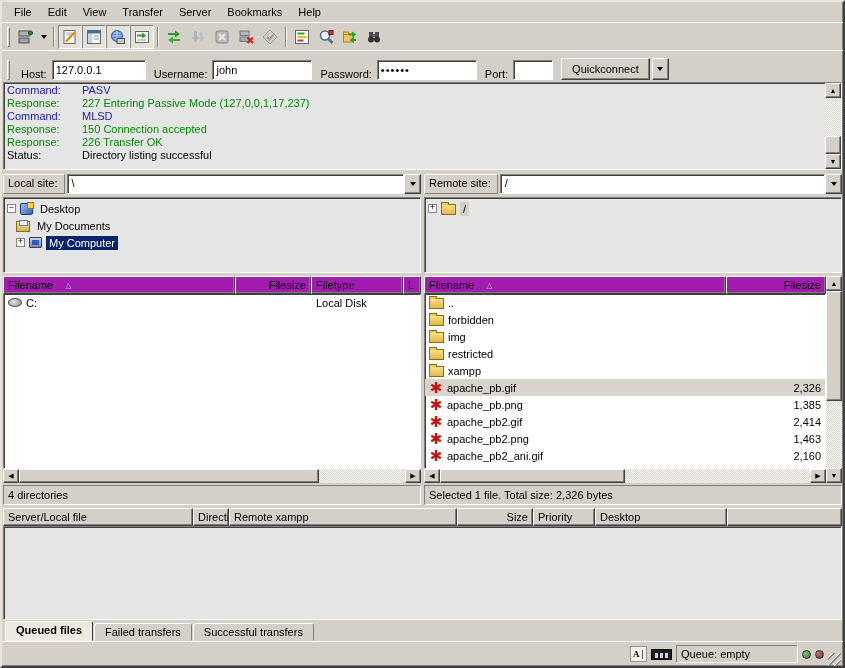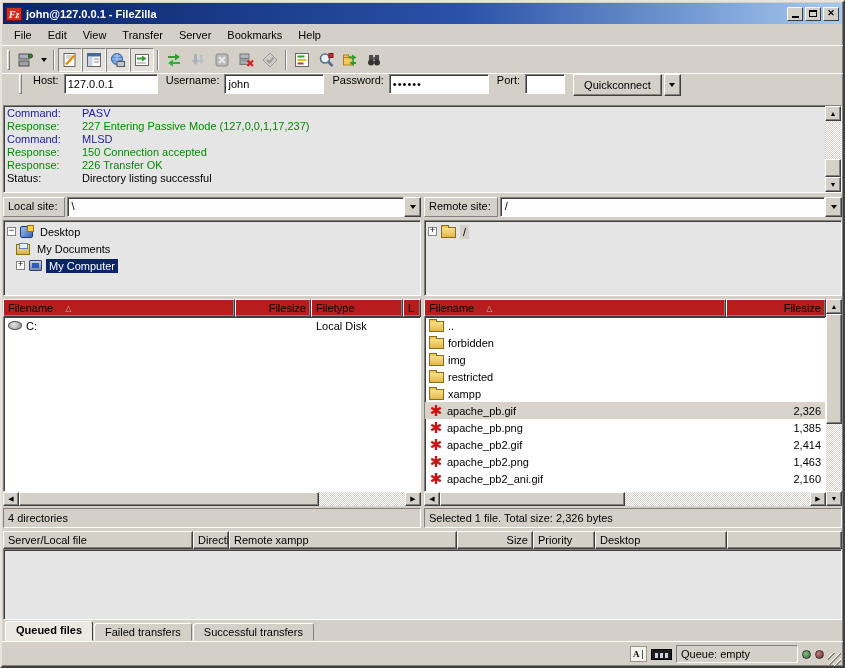--- a/index.html
+++ b/index.html
@@ -31,21 +31,21 @@
     border-top:1px solid #fff; }
   .tb-grip { width:3px; height:20px; border:1px solid; border-color:#fff #808080 #808080 #fff; margin:0 3px; }
   .tb-sep { width:2px; height:20px; border-left:1px solid #808080; border-right:1px solid #fff; margin:0 3px; }
   .tb-btn { width:24px; height:24px; display:flex; align-items:center; justify-content:center;
     border:1px solid transparent; background:transparent; }
   .tb-btn.pressed { border-color:#808080 #fff #fff #808080; background:#e4e1da; }
   .tb-drop { width:13px; height:24px; display:flex; align-items:center; justify-content:center; }
   .arr-down { width:0; height:0; border-left:3px solid transparent; border-right:3px solid transparent; border-top:4px solid #000; }
 
   
-  .quickbar { height:30px; display:flex; align-items:flex-start; padding-left:14px; flex:0 0 auto; border-top:1px solid #fff; }
+  .quickbar { height:30px; display:flex; align-items:flex-end; padding-left:2px; flex:0 0 auto; border-top:1px solid #fff; }
   .quickbar label { margin:0 5px 0 8px; }
   .qc-input { height:20px; border:1px solid; border-color:#808080 #fff #fff #808080; box-shadow:inset 1px 1px 0 #404040;
     background:#fff; padding:2px 3px; font:11px "Liberation Sans",sans-serif; }
   .qc-host { width:94px; } .qc-user { width:100px; } .qc-pass { width:100px; letter-spacing:1px; } .qc-port { width:40px; }
   .qc-btn { height:22px; margin-left:8px; padding:0 10px; background:#d4d0c8;
     border:1px solid; border-color:#fff #404040 #404040 #fff; box-shadow:inset -1px -1px 0 #808080;
     font:11px "Liberation Sans",sans-serif; }
   .qc-drop { width:17px; height:22px; margin-left:2px; background:#d4d0c8;
     border:1px solid; border-color:#fff #404040 #404040 #fff; box-shadow:inset -1px -1px 0 #808080;
     display:flex; align-items:center; justify-content:center; }
@@ -93,21 +93,21 @@
   .expander { width:9px; height:9px; border:1px solid #848484; background:#fff; text-align:center;
     font:9px/7px "Liberation Mono",monospace; flex:0 0 auto; margin-right:4px; }
   .tree-label { padding:1px 3px; }
   .sel-active { background:#0a246a; color:#fff; }
   .sel-inactive { background:#d4d0c8; color:#000; }
   .indent1 { margin-left:3px;padding-left:6px; }
 
   
   .list-area { flex:1; display:flex; margin-top:3px; min-height:0; }
   .list-main { flex:1; display:flex; flex-direction:column; min-width:0; }
-  .list-header { height:18px; display:flex; flex:0 0 auto; background:#b91c1c; }
+  .list-header { height:18px; display:flex; flex:0 0 auto; background:#a21caf; }
   .hcol { border:1px solid; border-color:#fff #404040 #404040 #fff; box-shadow:inset -1px -1px 0 #808080;
     padding:2px 4px; display:flex; align-items:center; white-space:nowrap; overflow:hidden; }
   .hcol.right { justify-content:flex-end; }
   .sort-arrow { color:#b8b4aa; font-size:8px; margin-left:12px; }
   .list-body { flex:1; background:#fff; overflow:hidden; border:1px solid; border-color:#808080 #fff #fff #808080; box-shadow:inset 1px 1px 0 #404040; border-top:none; }
   .lrow { height:17px; display:flex; align-items:center; white-space:nowrap; }
   .lrow.selected { background:#d8d4cb; }
   .cell { padding:0 4px; overflow:hidden; display:flex; align-items:center; }
   .cell.right { justify-content:flex-end; }
   .status-row { height:20px; margin-top:2px; border:1px solid; border-color:#808080 #fff #fff #808080;
@@ -155,33 +155,20 @@
   
   .w-lfn { width:232px; } .w-lfs { width:76px; } .w-lft { width:92px; } .w-ll { flex:1; }
   .w-rfn { flex:1; } .w-rfs { width:100px; }
   .w-q1 { width:190px; } .w-q2 { width:36px; } .w-q3 { width:228px; } .w-q4 { width:76px; } .w-q5 { width:62px; } .w-q6 { width:132px; } .w-qf { flex:1; }
 </style>
 </head>
 <body>
 
 <div class="window">
 
-  <div class="titlebar">
-    <div class="app-icon">Fz</div>
-    <div class="title-text">john@127.0.0.1 - FileZilla</div>
-    <div class="winbtn">
-        <span class="glyph-min"></span>
-      </div>
-    <div class="winbtn">
-        <span class="glyph-max"></span>
-      </div>
-    <div class="winbtn">
-        <span>✕</span>
-      </div>
-  </div>
 
   <div class="menubar">
     <span class="menu-item">File</span>
     <span class="menu-item">Edit</span>
     <span class="menu-item">View</span>
     <span class="menu-item">Transfer</span>
     <span class="menu-item">Server</span>
     <span class="menu-item">Bookmarks</span>
     <span class="menu-item">Help</span>
   </div>

